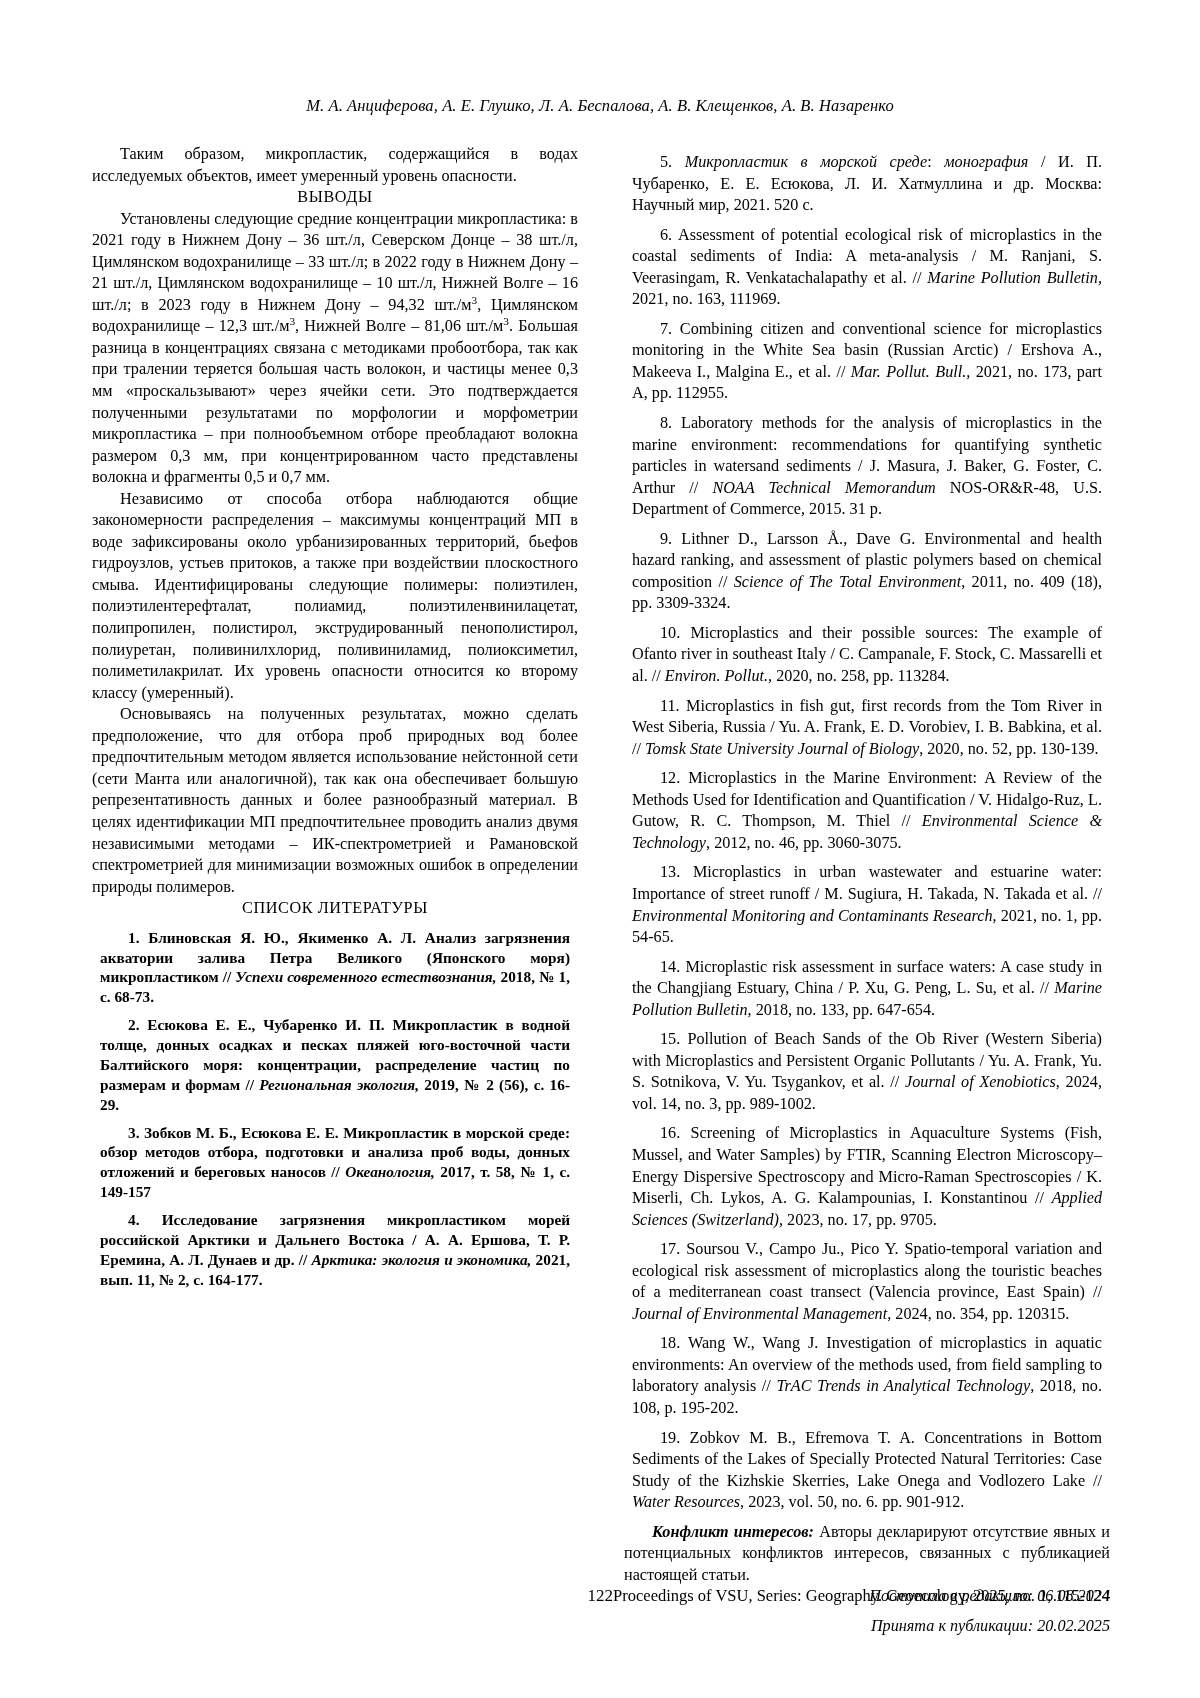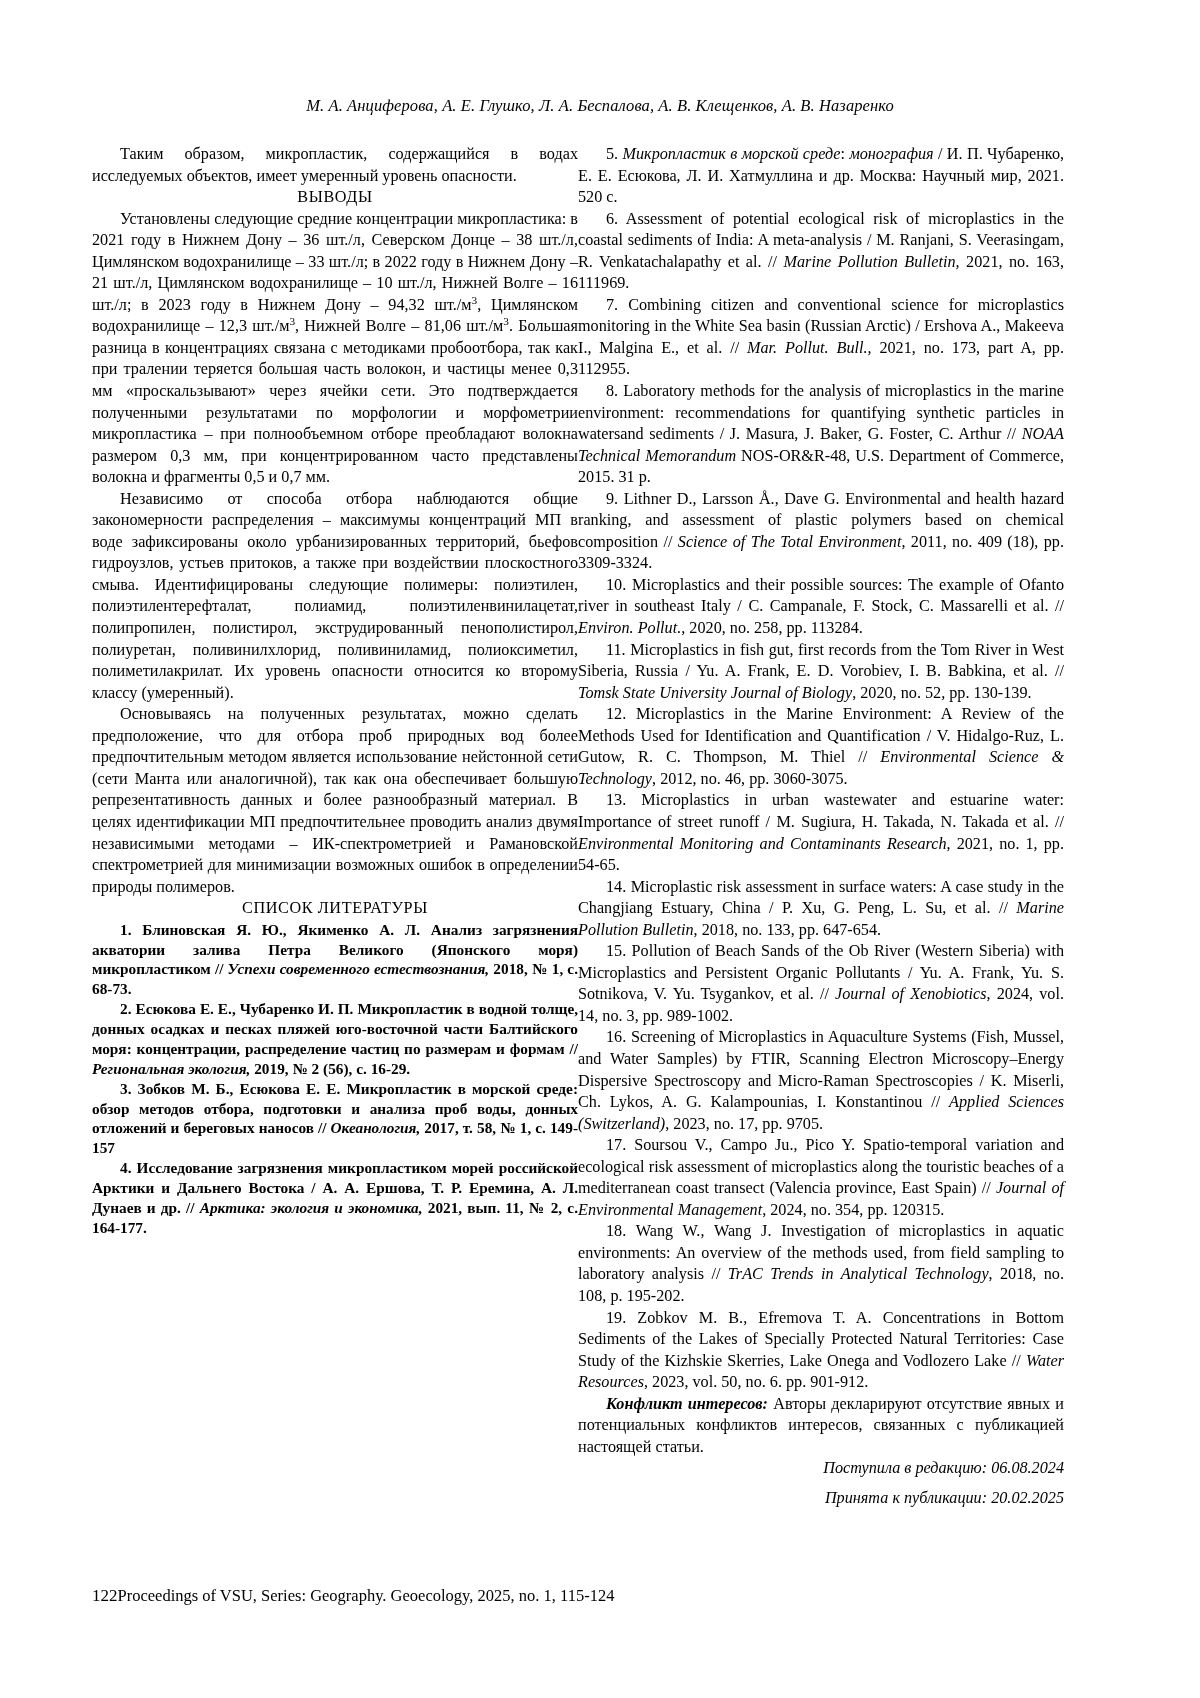--- a/index.html
+++ b/index.html
@@ -31,20 +31,21 @@
     font-style: italic;
     font-size: 16.5px;
     letter-spacing: 0.1px;
   }
   .columns {
     position: absolute;
     top: 144px;
     left: 92px;
     width: 1018px;
     display: flex;
+    gap: 46px;
   }
   .col {
     width: 486px;
     font-size: 16.2px;
     line-height: 1.33;
     text-align: justify;
     hyphens: none;
   }
   .col p {
     margin: 0;
@@ -56,21 +57,21 @@
     margin: 7px 0 4px 0;
     letter-spacing: 0.6px;
   }
   .small {
     font-size: 15.3px;
     line-height: 1.3;
     font-weight: bold;
   }
   .refs p {
     text-indent: 28px;
-    margin: 0;
+    margin: 8px;
   }
   i, .it { font-style: italic; }
   b, .bold { font-weight: bold; }
   sup { font-size: 0.7em; vertical-align: super; line-height: 0; }
   .sign {
     text-align: right;
     font-style: italic;
     text-indent: 0 !important;
     margin-top: 10px;
     font-family: Liberation Serif, serif;
@@ -78,21 +79,21 @@
   .conflict {
     text-indent: 28px;
     margin-top: 14px;
   }
   .footer {
     position: absolute;
     bottom: 92px;
     left: 92px;
     width: 1018px;
     display: flex;
-    justify-content: flex-start;
+    justify-content: flex-end;
     align-items: baseline;
     font-size: 16.5px;
   }
   .footer .pageno { font-size: 17px; }
   .footer .src { text-align: right; }
 </style>
 </head>
 <body>
 
 <div class="page">

